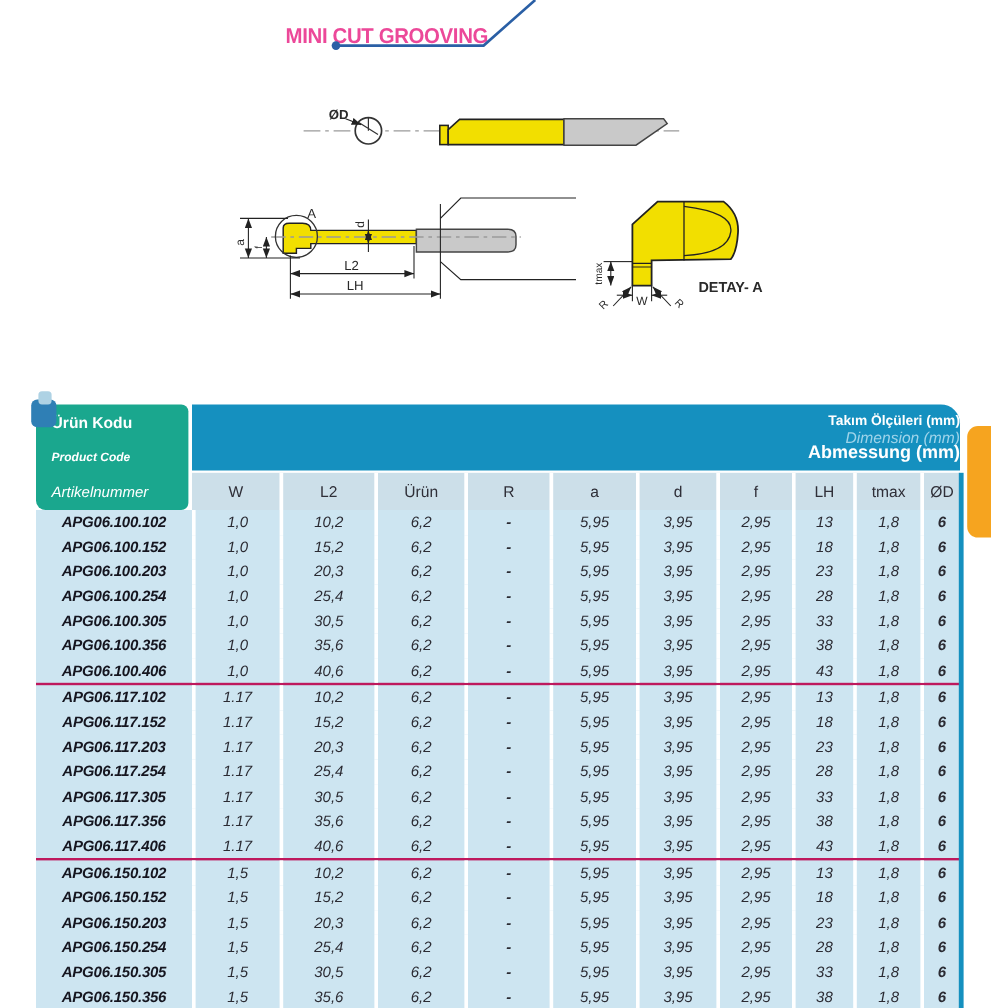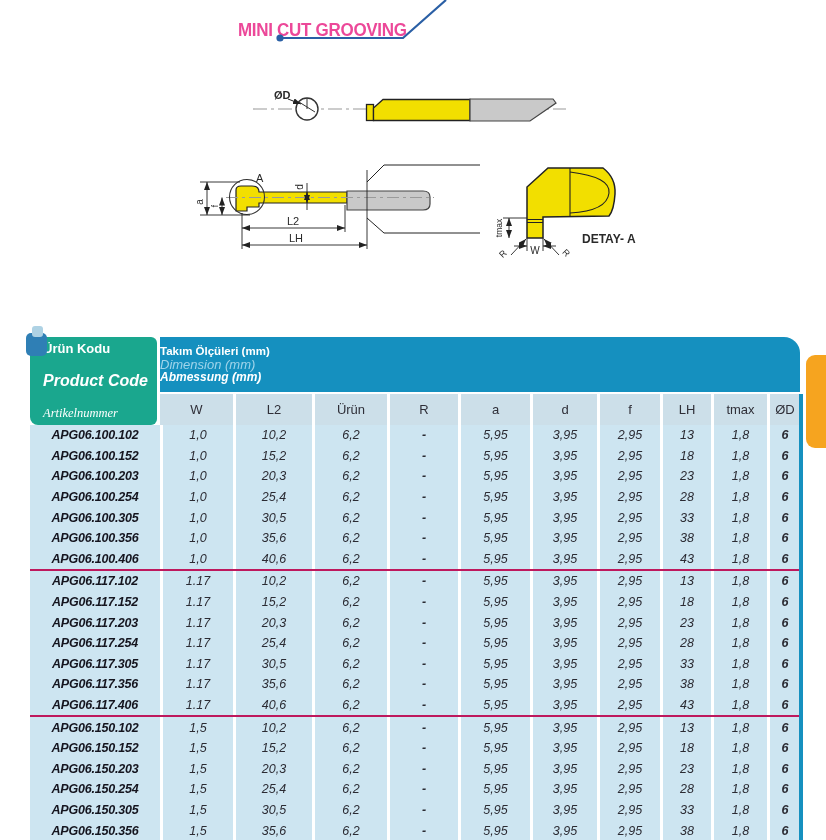--- a/index.html
+++ b/index.html
@@ -26,30 +26,30 @@
     background:#f6a41f;border-radius:9px 0 0 9px;}
   
   .table-wrap{position:absolute;left:30px;top:337px;width:770px;height:503px;}
   .thead{position:relative;width:770px;height:88px;}
   .product-head{
     position:absolute;left:0;top:0;width:127px;height:88px;background:#1aa78e;
     border-radius:14px 6px 6px 8px;color:#fff;display:flex;flex-direction:column;
     justify-content:center;padding-left:13px;box-sizing:border-box;gap:16px;
   }
   .product-head .l1{font-size:13px;font-weight:700;}
-  .product-head .l2{font-size:16px;font-weight:700;font-style:italic;}
-  .product-head .l3{font-size:12.5px;font-style:italic;font-family:Liberation Serif, serif;}
+  .product-head .l2{font-size:10px;font-weight:700;font-style:italic;}
+  .product-head .l3{font-size:12.5px;font-style:italic;}
   .dim-head{
     position:absolute;left:130px;top:0;width:640px;height:55px;background:#1590bf;
     border-radius:0 16px 0 0;color:#fff;display:flex;flex-direction:column;
-    align-items:flex-start;justify-content:center;line-height:13px;
+    align-items:flex-end;justify-content:center;line-height:13px;
   }
   .dim-head .d1{font-size:11.5px;font-weight:700;}
   .dim-head .d2{font-size:13px;font-style:italic;color:#9fd4ea;}
-  .dim-head .d3{font-size:12px;font-weight:700;font-style:italic;}
+  .dim-head .d3{font-size:15px;font-weight:700;}
   .col-strip{
     position:absolute;left:130px;top:57px;width:640px;height:31px;
     display:grid;grid-template-columns:73px 79px 75px 71px 72px 67px 63px 51px 56px 33px;
   }
   .col-strip .col{
     background:#ccdfe9;display:flex;align-items:center;justify-content:center;
     font-size:13px;color:#2f2f38;border-left:3px solid #fff;box-sizing:border-box;
   }
   .col-strip .col:first-child{border-left:none;}
   .tbody{position:absolute;left:0;top:88px;width:770px;height:415px;

